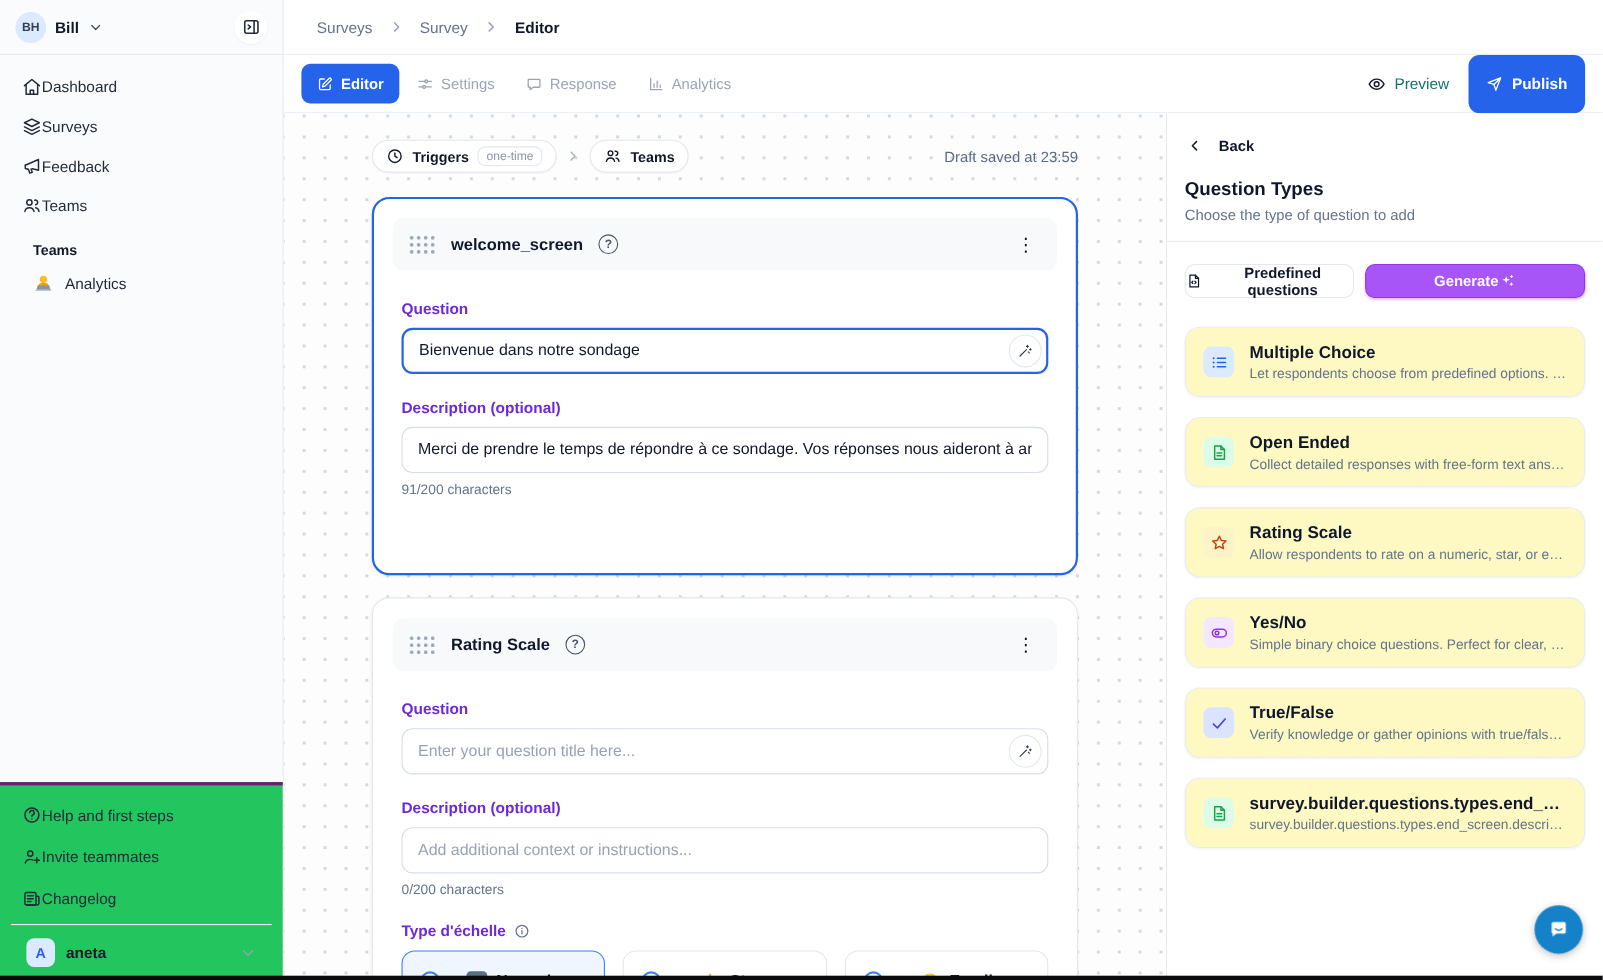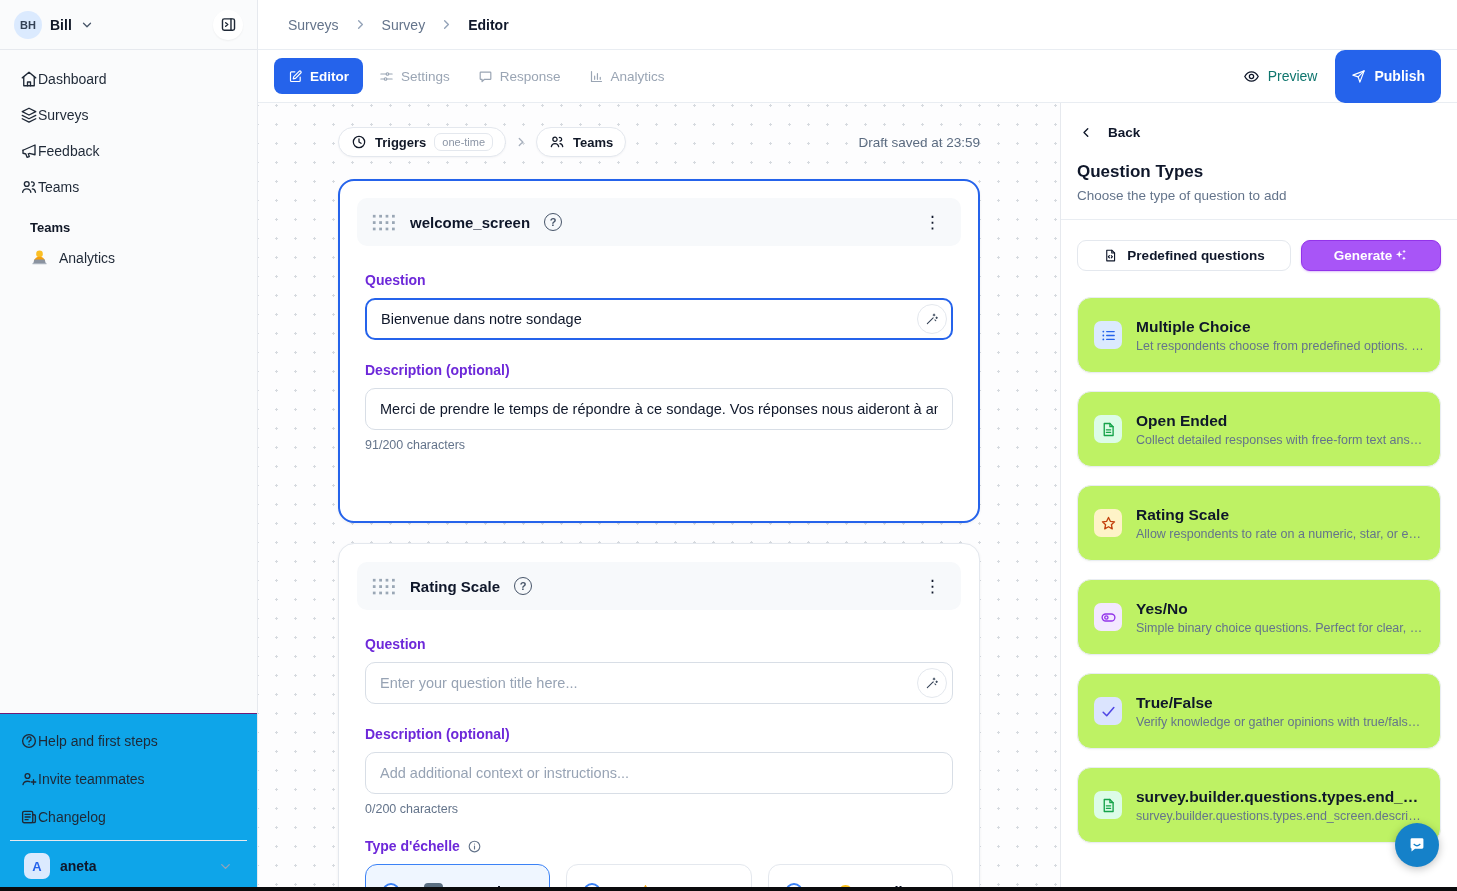--- a/index.html
+++ b/index.html
@@ -19,21 +19,21 @@
   .icon-btn-circle { width:30px; height:30px; border-radius:50%; background:#fff;
     display:flex; align-items:center; justify-content:center; border:none; cursor:pointer;
     box-shadow:0 1px 2px rgba(0,0,0,.05); color:#1f2937; }
   .sb-nav { padding:12px 10px 0; }
   .nav-item { display:flex; align-items:center; padding:8px 10px; border-radius:8px;
     font-size:14px; color:#1f2937; cursor:pointer; margin-bottom:2px; }
   .nav-item .ic { color:#1f2937; display:flex; }
   .sb-section-header { font-size:13px; font-weight:700; color:#111827; padding:14px 20px 6px; }
   .team-item { display:flex; align-items:center; gap:10px; padding:7px 20px; font-size:14px;
     color:#1f2937; cursor:pointer; }
-  .sb-footer { margin-top:auto; border-top:1px solid #701a75; padding:10px 10px 0; background:#0ea5e9; }
+  .sb-footer { margin-top:auto; border-top:3px solid #701a75; padding:10px 10px 0; background:#22c55e; }
   .sb-footer .nav-item { margin-bottom:4px; }
   .sb-account { border-top:1px solid #e6e9ee; margin-top:6px; padding:12px 14px; display:flex;
     align-items:center; gap:10px; cursor:pointer; }
   .avatar-square { width:26px; height:26px; border-radius:7px; background:#dbeafe; color:#2563eb;
     font-weight:700; font-size:13px; display:flex; align-items:center; justify-content:center; }
   .sb-account .name { font-size:14px; font-weight:600; flex:1; }
   .muted-ic { color:#94a3b8; display:flex; }
 
   
   .main { flex:1; display:flex; flex-direction:column; min-width:0; }
@@ -120,24 +120,24 @@
     padding:18px 16px 0; overflow:hidden; }
   .back-row { display:flex; align-items:center; gap:14px; font-size:13.5px; font-weight:600;
     color:#0f172a; cursor:pointer; margin:4px 0 22px; padding:0 2px; }
   .panel-title { font-size:17px; font-weight:700; color:#0f172a; margin-bottom:6px; }
   .panel-sub { font-size:13.5px; color:#64748b; margin-bottom:16px; }
   .panel-divider { height:1px; background:#e9edf2; margin:0 -16px 20px; }
   .panel-btn-row { display:flex; gap:10px; margin-bottom:26px; }
   .predef-btn { flex:1; display:flex; align-items:center; justify-content:center; gap:9px;
     height:31px; background:#fff; border:1px solid #e4e8ee; border-radius:9px; font-size:13.5px;
     font-weight:600; color:#0f172a; cursor:pointer; }
-  .generate-btn { width:140px; display:flex; align-items:center; justify-content:center; gap:1px;
+  .generate-btn { width:200px; display:flex; align-items:center; justify-content:center; gap:1px;
     height:31px; background:#a855f7; border:1px solid #9333ea; border-radius:9px; font-size:13.5px;
     font-weight:600; color:#fff; cursor:pointer; box-shadow:0 1px 2px rgba(147,51,234,.3); }
-  .qt-card { border:1px solid #e9edf2; border-radius:14px; background:#bef264; height:76px;
+  .qt-card { border:1px solid #e9edf2; border-radius:14px; background:#fef9c3; height:64px;
     display:flex; align-items:center; gap:14px; padding:0 16px; margin-bottom:18px; cursor:pointer;
     box-shadow:0 1px 2px rgba(15,23,42,.03); }
   .qt-icon { width:28px; height:28px; border-radius:7px; display:flex; align-items:center;
     justify-content:center; flex:none; }
   .qt-blue  { background:#dbeafe; color:#2563eb; }
   .qt-green { background:#dcfce7; color:#16a34a; }
   .qt-amber { background:#fef3c7; color:#c2410c; }
   .qt-purple{ background:#f3e8ff; color:#9333ea; }
   .qt-indigo{ background:#dbe4fe; color:#4f46e5; }
   .qt-text { min-width:0; }

